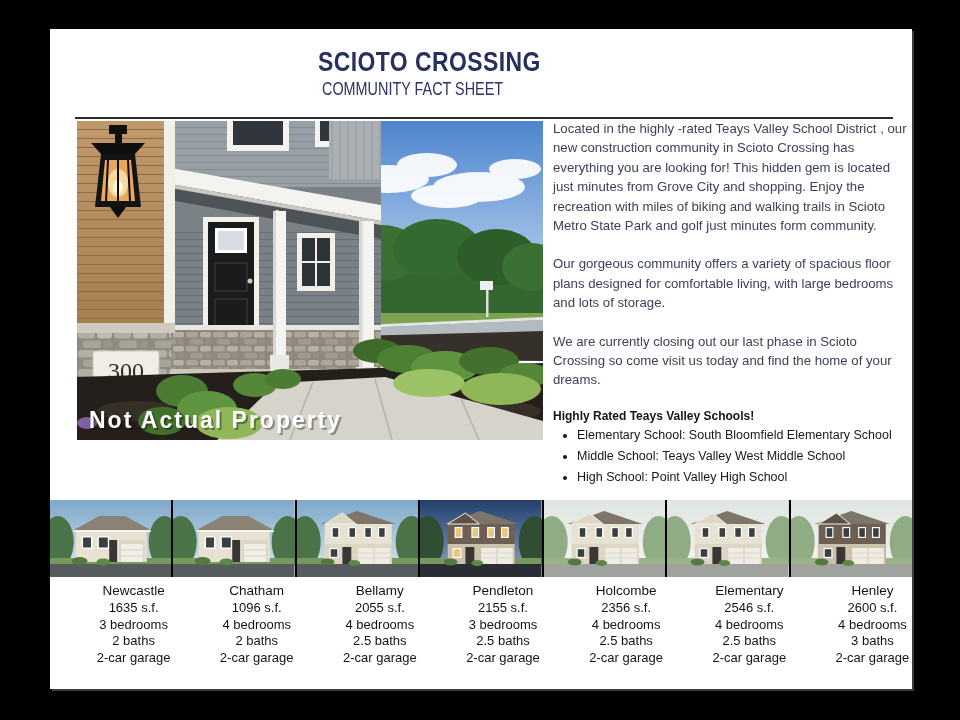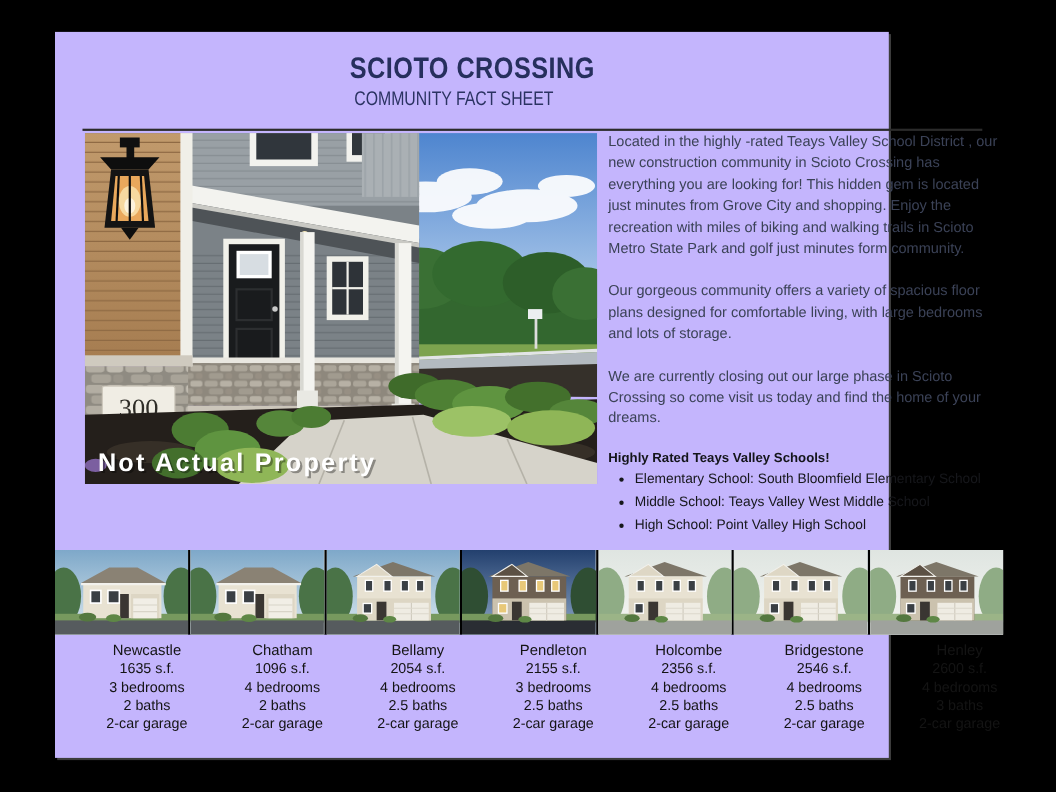--- a/index.html
+++ b/index.html
@@ -1,18 +1,18 @@
 <!DOCTYPE html>
 <html><head>
 <meta charset="utf-8">
 <style>
   html,body{margin:0;padding:0;background:#000;}
   .stage{position:relative;width:960px;height:720px;background:#000;overflow:hidden;
          font-family:"Liberation Sans", sans-serif;}
-  .page{position:absolute;left:50px;top:29px;width:758px;height:660px;background:#c4b5fd;
+  .page{position:absolute;left:50px;top:29px;width:862px;height:660px;background:#ffffff;
         box-shadow:2px 2px 0 #3c3c3c;text-decoration:underline;}
   .title{position:absolute;left:268px;top:18px;font-size:27px;font-weight:bold;color:#262f5d;
          letter-spacing:.5px;transform:scaleX(.85);transform-origin:left top;white-space:nowrap;}
   .subtitle{position:absolute;left:272px;top:50px;font-size:18px;color:#2b3362;
          transform:scaleX(.8);transform-origin:left top;white-space:nowrap;}
   .divider{position:absolute;left:25px;top:88px;width:818px;height:2px;background:#2b2b2b;}
   .photo-wrap{position:absolute;left:27px;top:92px;width:466px;height:319px;overflow:hidden;}
   .photo-wrap svg{display:block;}
   .caption{position:absolute;left:27px;top:415px;width:466px;text-align:center;font-size:13.5px;
          color:#1f1f1f;}
@@ -212,21 +212,21 @@
 
         <text x="14" y="309" font-size="23" font-weight="bold" letter-spacing="2" fill="rgba(0,0,0,0.35)" font-family="'Liberation Sans', sans-serif">Not Actual Property</text>
         <text x="12" y="307" font-size="23" font-weight="bold" letter-spacing="2" fill="#ffffff" font-family="'Liberation Sans', sans-serif">Not Actual Property</text>
       </svg>
     </div>
 
 
     <div class="right-col">
       <p>Located in the highly -rated Teays Valley School District , our new construction community in Scioto Crossing has everything you are looking for! This hidden gem is located just minutes from Grove City and shopping.  Enjoy the recreation with miles of biking and walking trails in Scioto Metro State Park and golf just minutes form community.</p>
       <p>Our gorgeous community offers a variety of spacious floor plans designed for comfortable living, with large bedrooms and lots of storage.</p>
-      <p>We are currently closing out our large phase in Scioto Crossing so come visit us today and find the home of your dreams.</p>
+      <p>We are currently closing out our last phase in Scioto Crossing so come visit us today and find the home of your dreams.</p>
       <div class="schools-heading">Highly Rated Teays Valley Schools!</div>
       <ul class="schools-list">
         <li>Elementary School: South Bloomfield Elementary School</li>
         <li>Middle School: Teays Valley West Middle School</li>
         <li>High School: Point Valley High School</li>
       </ul>
     </div>
 
     <div class="thumbs-row">
       <div class="thumb">
@@ -479,41 +479,41 @@
       </div>
       <div class="model-info">
         <div class="model-name">Chatham</div>
         <div class="model-line">1096 s.f.</div>
         <div class="model-line">4 bedrooms</div>
         <div class="model-line">2 baths</div>
         <div class="model-line">2-car garage</div>
       </div>
       <div class="model-info">
         <div class="model-name">Bellamy</div>
-        <div class="model-line">2054 s.f.</div>
+        <div class="model-line">2055 s.f.</div>
         <div class="model-line">4 bedrooms</div>
         <div class="model-line">2.5 baths</div>
         <div class="model-line">2-car garage</div>
       </div>
       <div class="model-info">
         <div class="model-name">Pendleton</div>
         <div class="model-line">2155 s.f.</div>
         <div class="model-line">3 bedrooms</div>
         <div class="model-line">2.5 baths</div>
         <div class="model-line">2-car garage</div>
       </div>
       <div class="model-info">
         <div class="model-name">Holcombe</div>
         <div class="model-line">2356 s.f.</div>
         <div class="model-line">4 bedrooms</div>
         <div class="model-line">2.5 baths</div>
         <div class="model-line">2-car garage</div>
       </div>
       <div class="model-info">
-        <div class="model-name">Bridgestone</div>
+        <div class="model-name">Elementary</div>
         <div class="model-line">2546 s.f.</div>
         <div class="model-line">4 bedrooms</div>
         <div class="model-line">2.5 baths</div>
         <div class="model-line">2-car garage</div>
       </div>
       <div class="model-info">
         <div class="model-name">Henley</div>
         <div class="model-line">2600 s.f.</div>
         <div class="model-line">4 bedrooms</div>
         <div class="model-line">3 baths</div>

